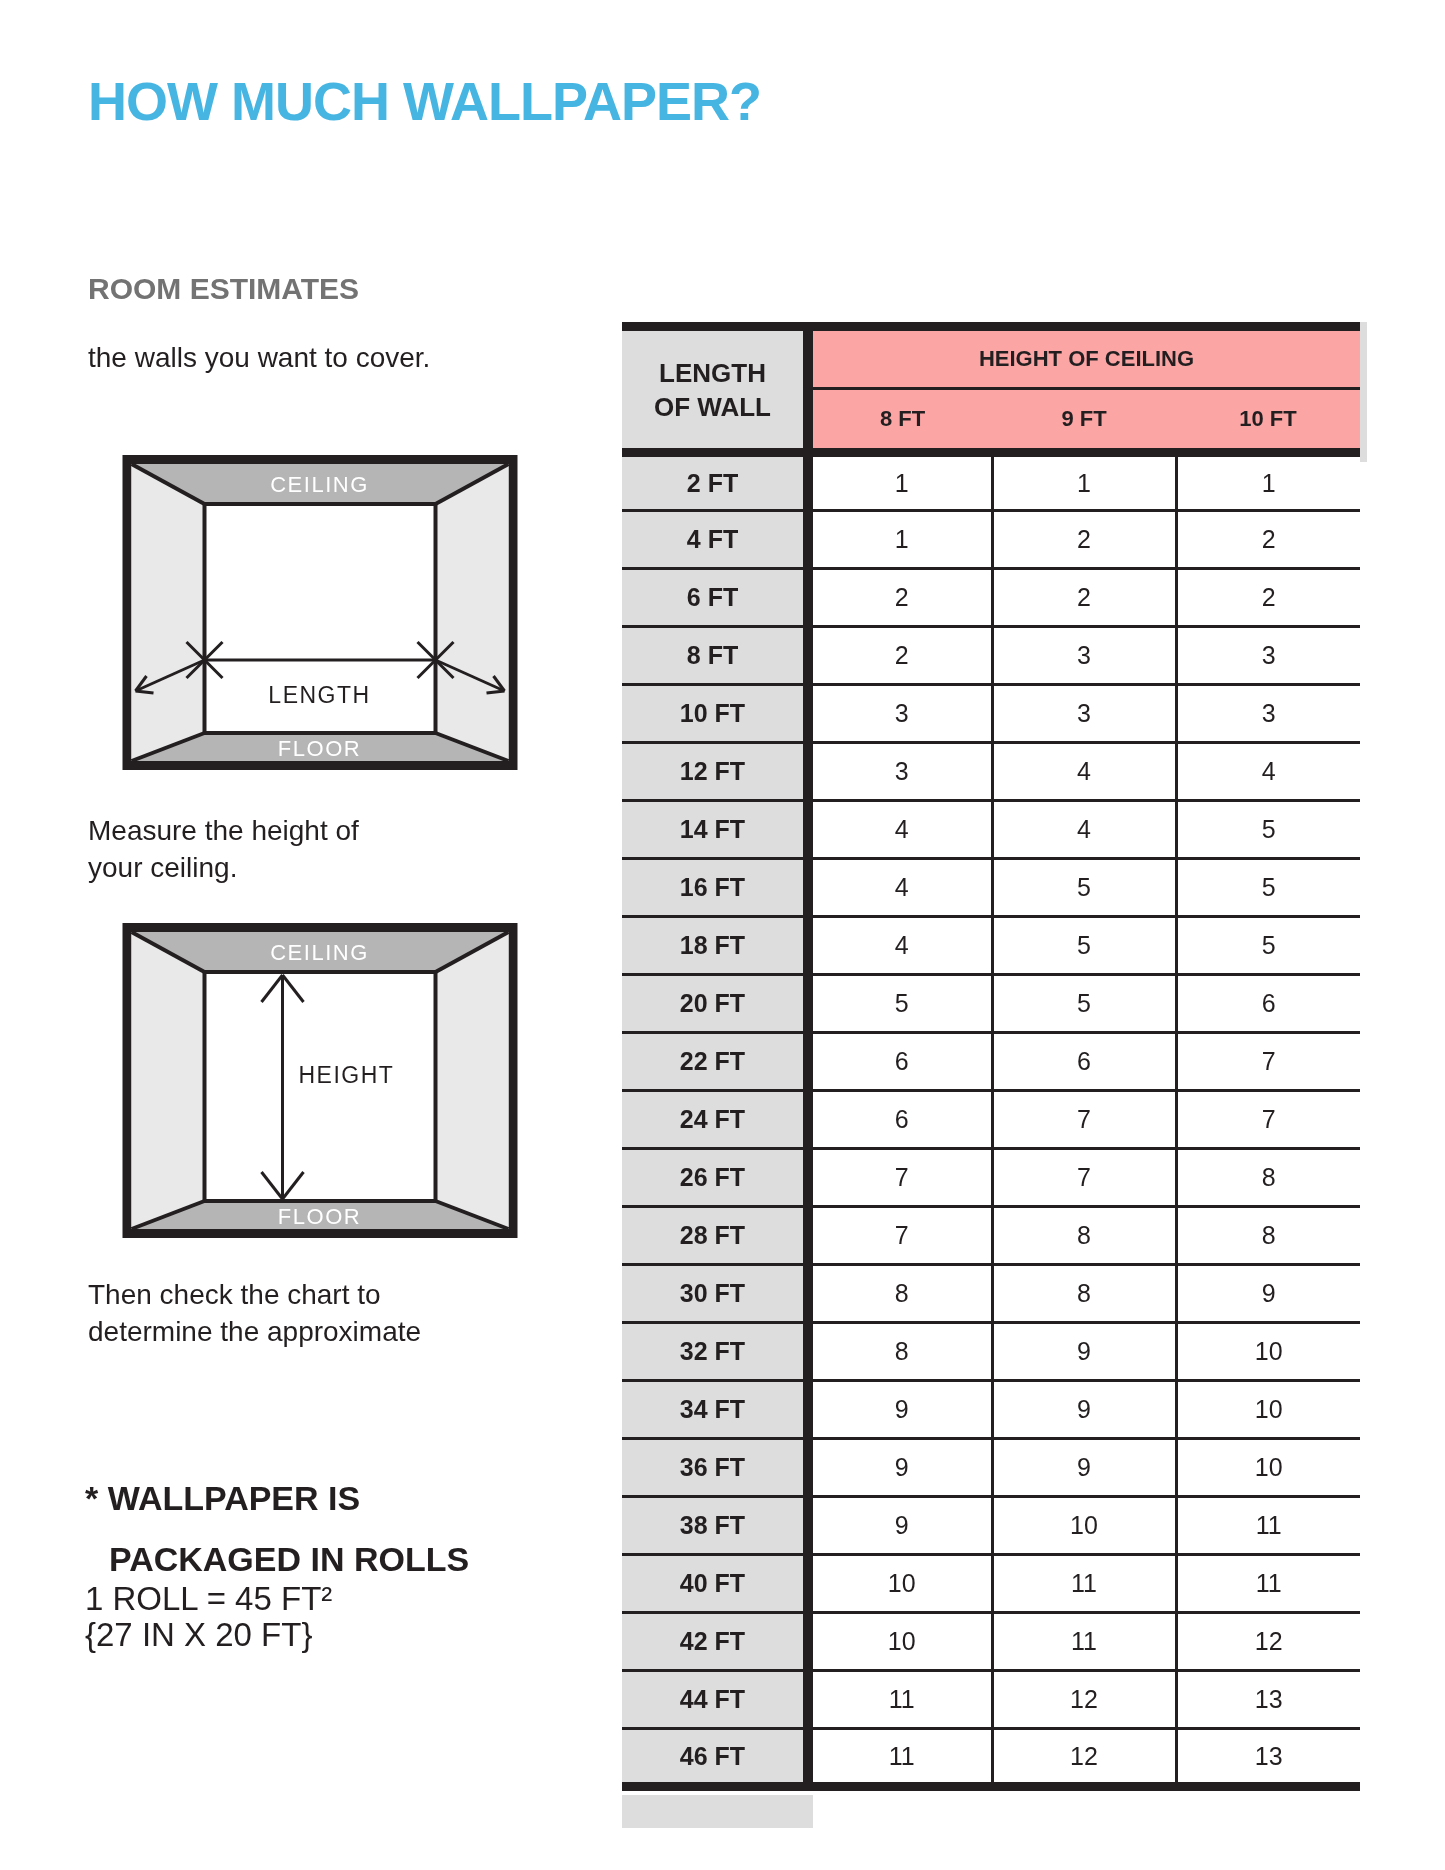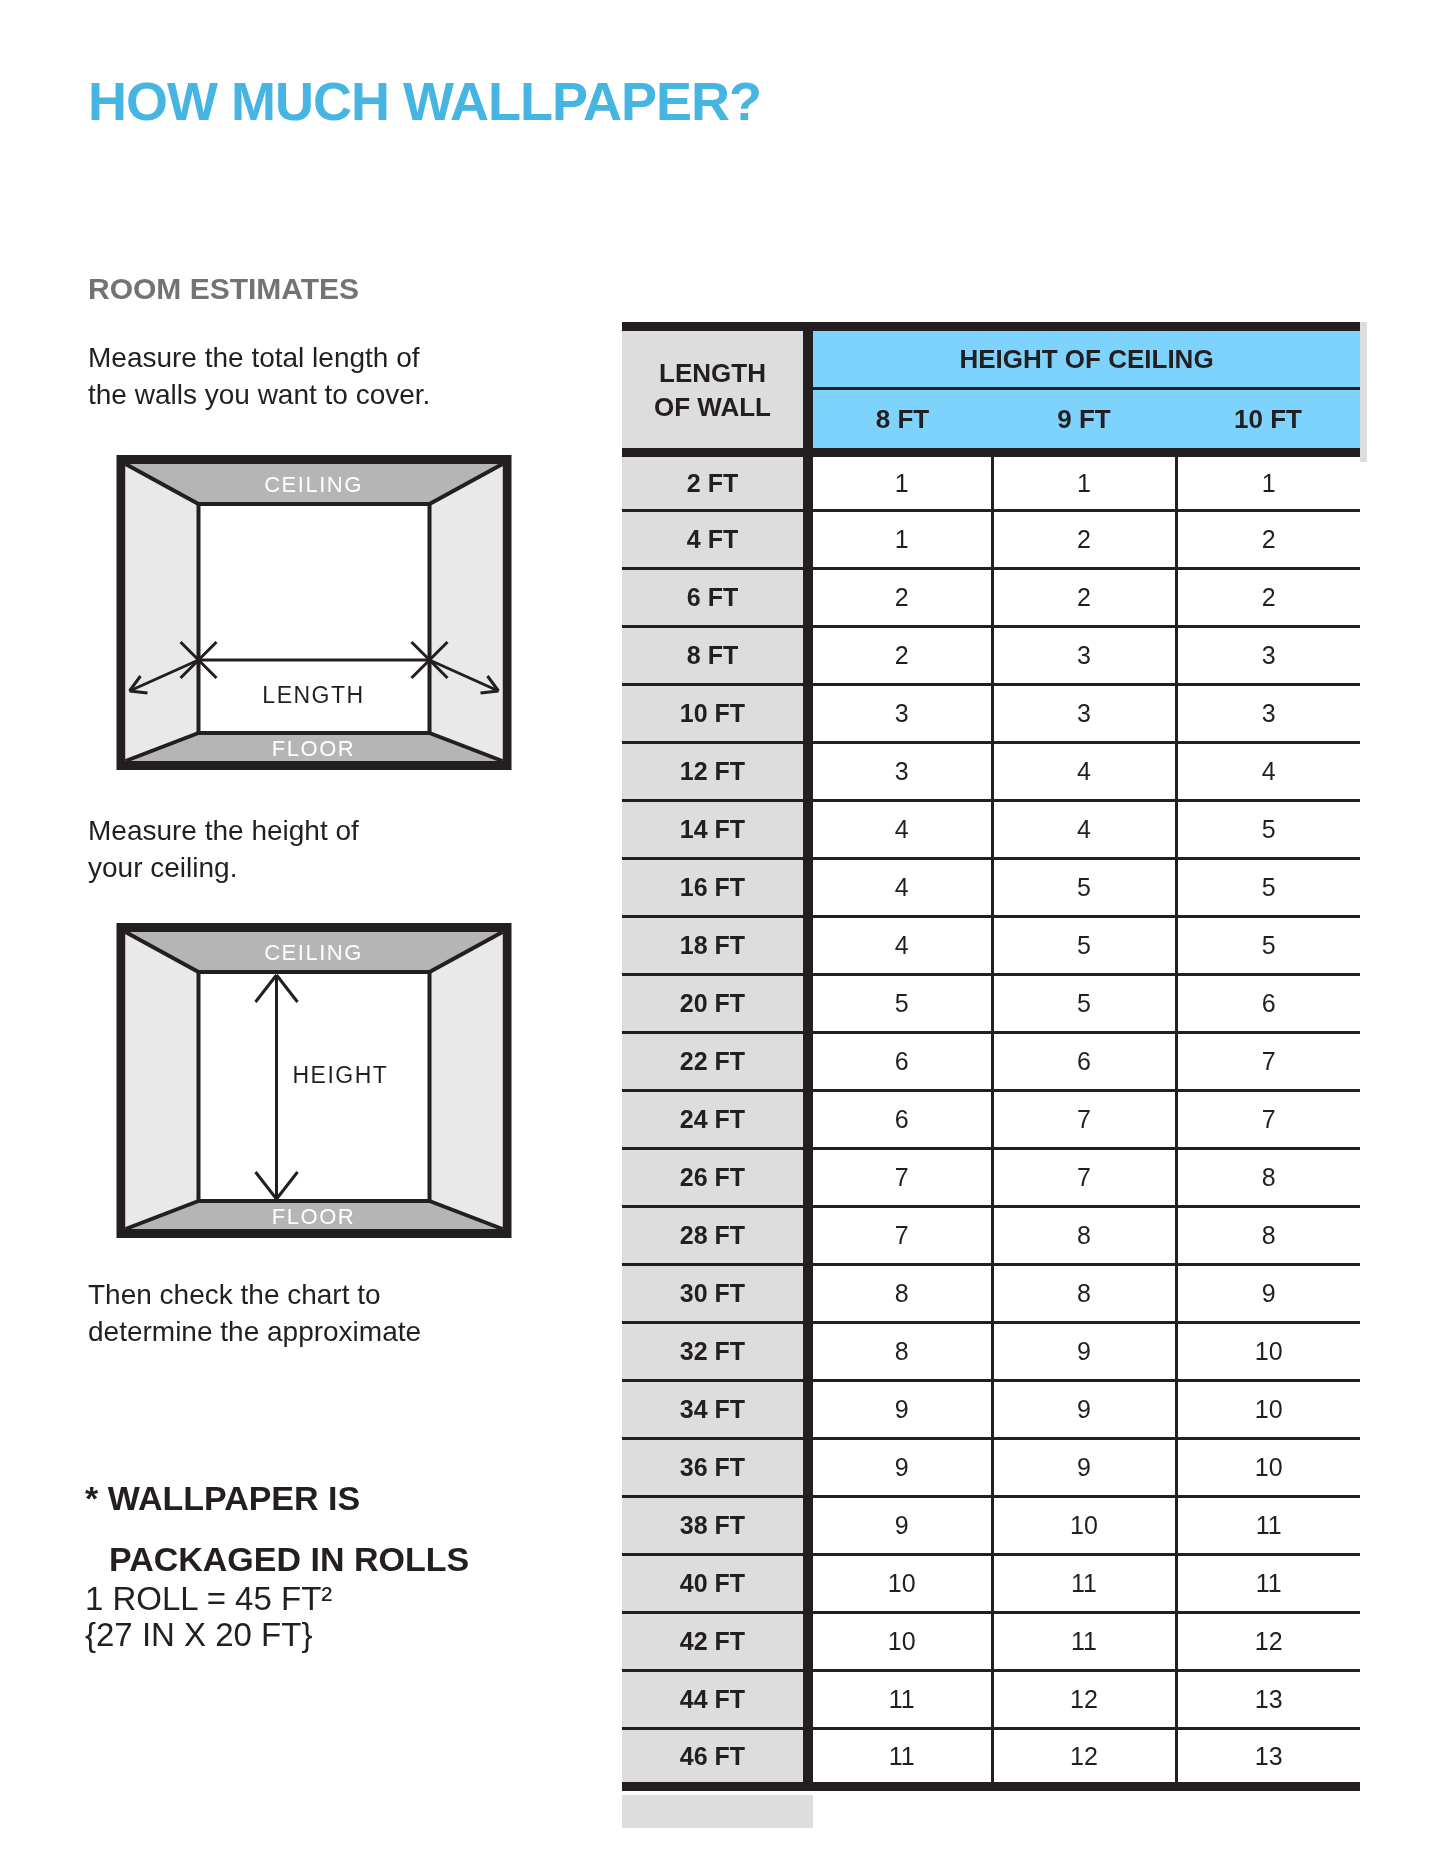--- a/index.html
+++ b/index.html
@@ -39,21 +39,21 @@
     left: 88px;
     font-size: 28px;
     line-height: 37px;
     color: #231F20;
   }
   #step1 { top: 339px; }
   #step2 { top: 812px; }
   #step3 { top: 1276px; }
   .diagram {
     position: absolute;
-    left: 89px;
+    left: 95px;
     width: 450px;
     height: 315px;
   }
   #diagram-length { top: 455px; }
   #diagram-height { top: 923px; }
   .diagram svg { display: block; width: 100%; height: 100%; }
   .diagram text {
     font-family: "Liberation Sans", sans-serif;
   }
   .room-surface-label { font-size: 22px; letter-spacing: 1.5px; fill: #ffffff; }
@@ -87,23 +87,23 @@
     border-top: 9px solid #231F20;
     border-bottom: 9px solid #231F20;
     z-index: 2;
   }
   .rolls th, .rolls td {
     padding: 0;
     text-align: center;
     vertical-align: middle;
   }
   .rolls thead th {
-    background: #7dd3fc;
+    background: #fca5a5;
     font-weight: bold;
-    font-size: 26px;
+    font-size: 22px;
   }
   .rolls th.corner {
     background: #DDDDDD;
     border-right: 10px solid #231F20;
     border-bottom: 9px solid #231F20;
     line-height: 34px;
     font-size: 26px;
   }
   .rolls th.group {
     border-bottom: 3px solid #231F20;
@@ -151,21 +151,20 @@
 </head>
 <body>
 
 <div class="page">
 
   <h1 class="page-title">HOW MUCH WALLPAPER?</h1>
 
   <h2 class="sec-heading" id="room-estimates-heading">ROOM ESTIMATES</h2>
 
   <div class="step" id="step1">
-    <div>Measure the total length of</div>
     <div>the walls you want to cover.</div>
   </div>
 
   <div class="diagram" id="diagram-length">
     <svg viewBox="0 0 395 315">
       <rect x="4.5" y="4.5" width="386" height="306" fill="#ffffff" stroke="#231F20" stroke-width="9"></rect>
       <polygon points="9,9 386,9 313,49 82,49" fill="#B5B5B5"></polygon>
       <polygon points="9,306 386,306 313,278 82,278" fill="#B5B5B5"></polygon>
       <polygon points="9,9 82,49 82,278 9,306" fill="#E9E9E9"></polygon>
       <polygon points="386,9 313,49 313,278 386,306" fill="#E9E9E9"></polygon>

